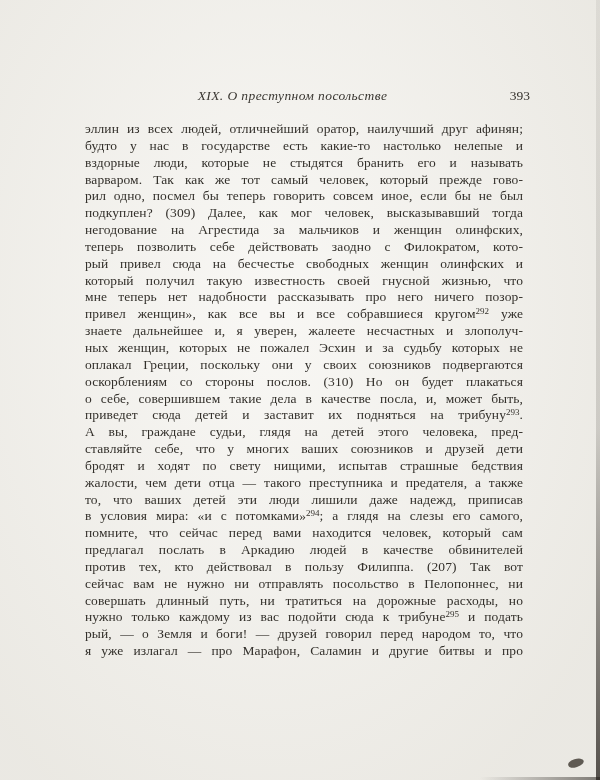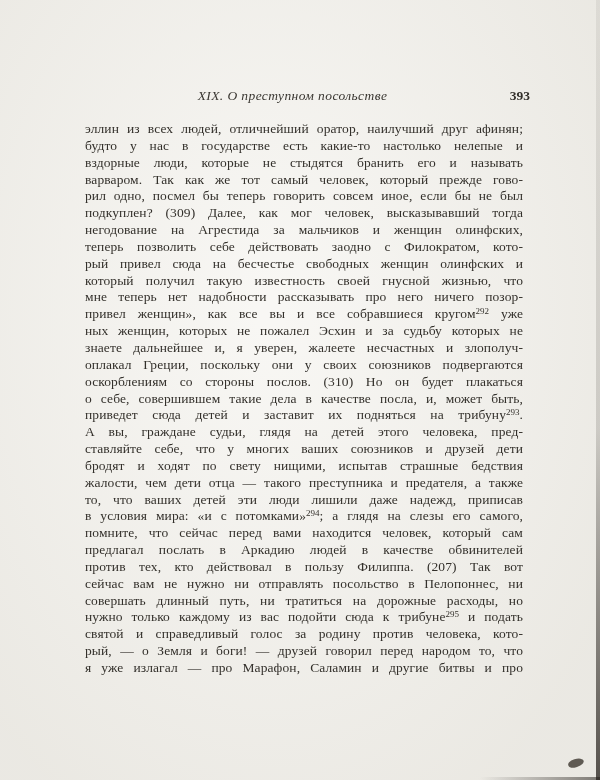--- a/index.html
+++ b/index.html
@@ -29,21 +29,21 @@
     position: absolute;
     left: 0; right: 30px;
     text-align: center;
     font-style: italic;
     letter-spacing: 0.4px;
     color: #3a3732;
   }
   .page-number {
     position: absolute;
     right: 0; top: 0;
-    font-weight: bold;
+    font-weight: normal;
     color: #33302b;
   }
 
   .body-text {
     position: absolute;
     top: 121px;
     left: 85px;
     width: 438px;
     font-size: 13.5px;
     line-height: 16.85px;
@@ -105,39 +105,38 @@
       <div class="line">вздорные люди, которые не стыдятся бранить его и называть</div>
       <div class="line">варваром. Так как же тот самый человек, который прежде гово-</div>
       <div class="line">рил одно, посмел бы теперь говорить совсем иное, если бы не был</div>
       <div class="line">подкуплен? (309) Далее, как мог человек, высказывавший тогда</div>
       <div class="line">негодование на Агрестида за мальчиков и женщин олинфских,</div>
       <div class="line">теперь позволить себе действовать заодно с Филократом, кото-</div>
       <div class="line">рый привел сюда на бесчестье свободных женщин олинфских и</div>
       <div class="line">который получил такую известность своей гнусной жизнью, что</div>
       <div class="line">мне теперь нет надобности рассказывать про него ничего позор-</div>
       <div class="line">привел женщин», как все вы и все собравшиеся кругом<sup>292</sup> уже</div>
+      <div class="line">знаете дальнейшее и, я уверен, жалеете несчастных и злополуч-</div>
       <div class="line">ных женщин, которых не пожалел Эсхин и за судьбу которых не</div>
-      <div class="line">знаете дальнейшее и, я уверен, жалеете несчастных и злополуч-</div>
       <div class="line">оплакал Греции, поскольку они у своих союзников подвергаются</div>
       <div class="line">оскорблениям со стороны послов. (310) Но он будет плакаться</div>
       <div class="line">о себе, совершившем такие дела в качестве посла, и, может быть,</div>
       <div class="line">приведет сюда детей и заставит их подняться на трибуну<sup>293</sup>.</div>
       <div class="line">А вы, граждане судьи, глядя на детей этого человека, пред-</div>
       <div class="line">ставляйте себе, что у многих ваших союзников и друзей дети</div>
       <div class="line">бродят и ходят по свету нищими, испытав страшные бедствия</div>
       <div class="line">жалости, чем дети отца — такого преступника и предателя, а также</div>
       <div class="line">то, что ваших детей эти люди лишили даже надежд, приписав</div>
       <div class="line">в условия мира: «и с потомками»<sup>294</sup>; а глядя на слезы его самого,</div>
       <div class="line">помните, что сейчас перед вами находится человек, который сам</div>
       <div class="line">предлагал послать в Аркадию людей в качестве обвинителей</div>
       <div class="line">против тех, кто действовал в пользу Филиппа. (207) Так вот</div>
       <div class="line">сейчас вам не нужно ни отправлять посольство в Пелопоннес, ни</div>
       <div class="line">совершать длинный путь, ни тратиться на дорожные расходы, но</div>
       <div class="line">нужно только каждому из вас подойти сюда к трибуне<sup>295</sup> и подать</div>
-      <div class="line">святой и справедливый голос за родину против человека, кото-</div>
       <div class="line">рый, — о Земля и боги! — друзей говорил перед народом то, что</div>
       <div class="line">я уже излагал — про Марафон, Саламин и другие битвы и про</div>
     </div>
 
   <div class="edge-right"></div>
   <div class="edge-bottom"></div>
   <div class="corner-mark"></div>
 
 </div>
 

